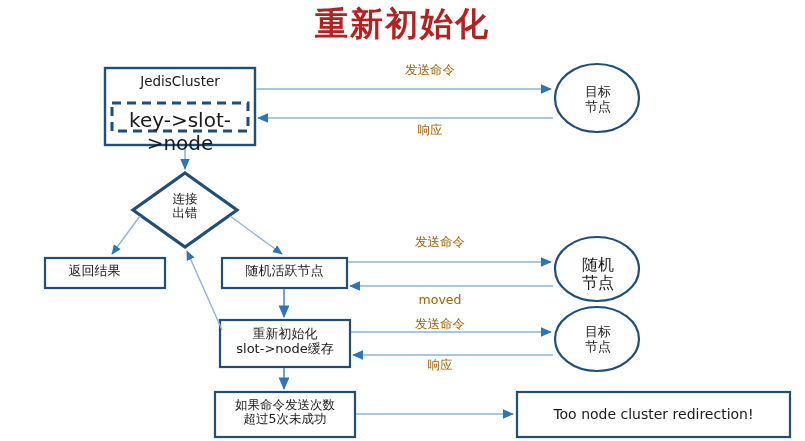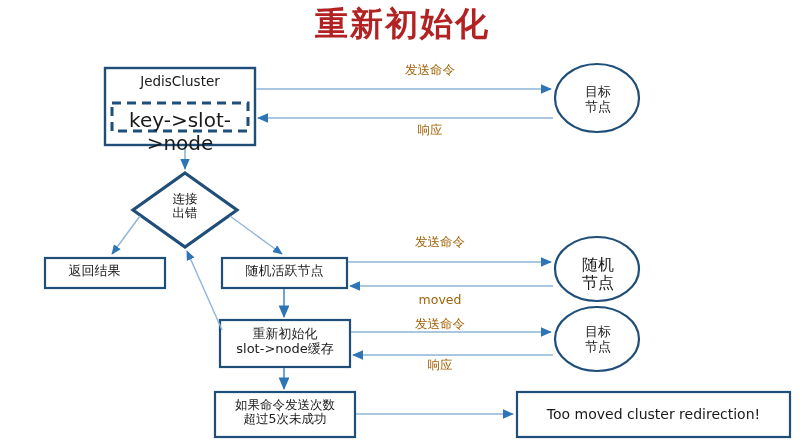--- a/index.html
+++ b/index.html
@@ -151,21 +151,21 @@
   <div class="node-label lbl-reinit">
     <div>重新初始化</div>
     <div>slot-&gt;node缓存</div>
   </div>
 
   <div class="node-label lbl-retry">
     <div>如果命令发送次数</div>
     <div>超过5次未成功</div>
   </div>
 
-  <div class="node-label lbl-toomany">Too moved cluster redirection!</div>
+  <div class="node-label lbl-toomany">Too node cluster redirection!</div>
 
   <div class="node-label lbl-c1">
     <div>目标</div>
     <div>节点</div>
   </div>
 
   <div class="node-label lbl-c2">
     <div>随机</div>
     <div>节点</div>
   </div>

